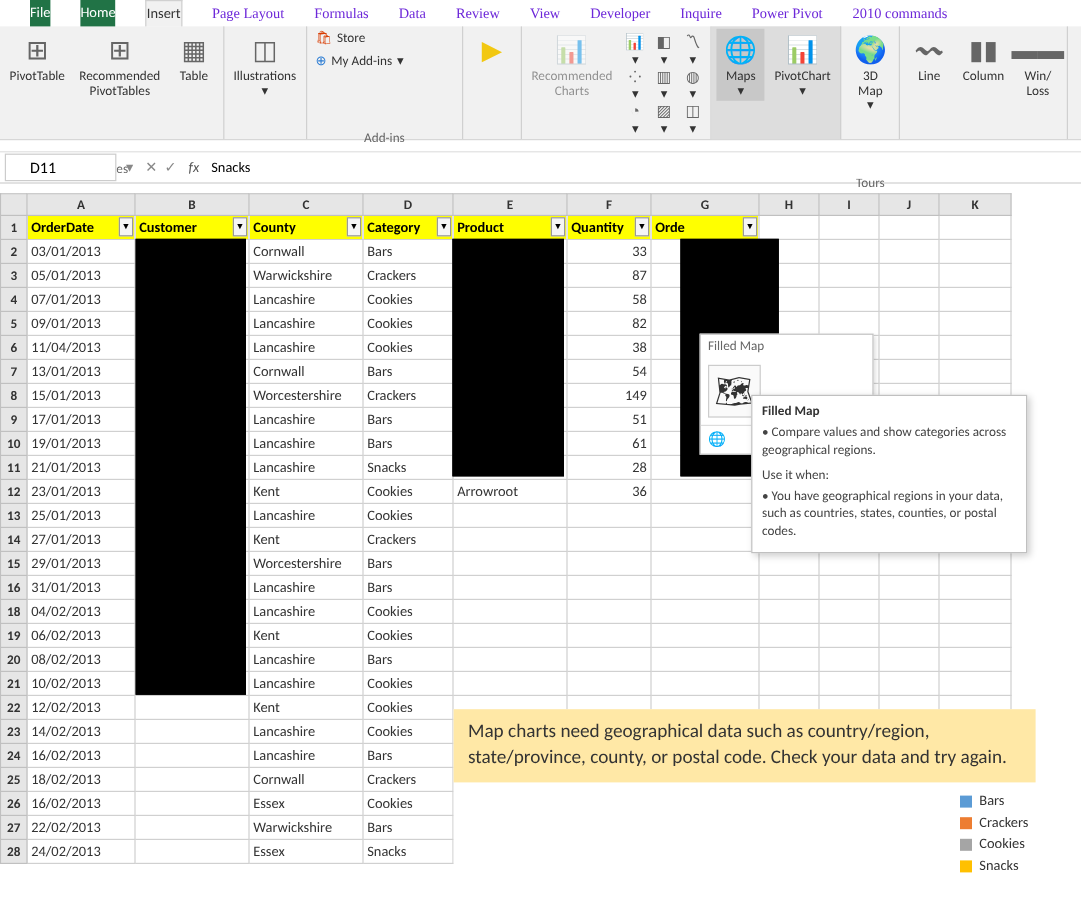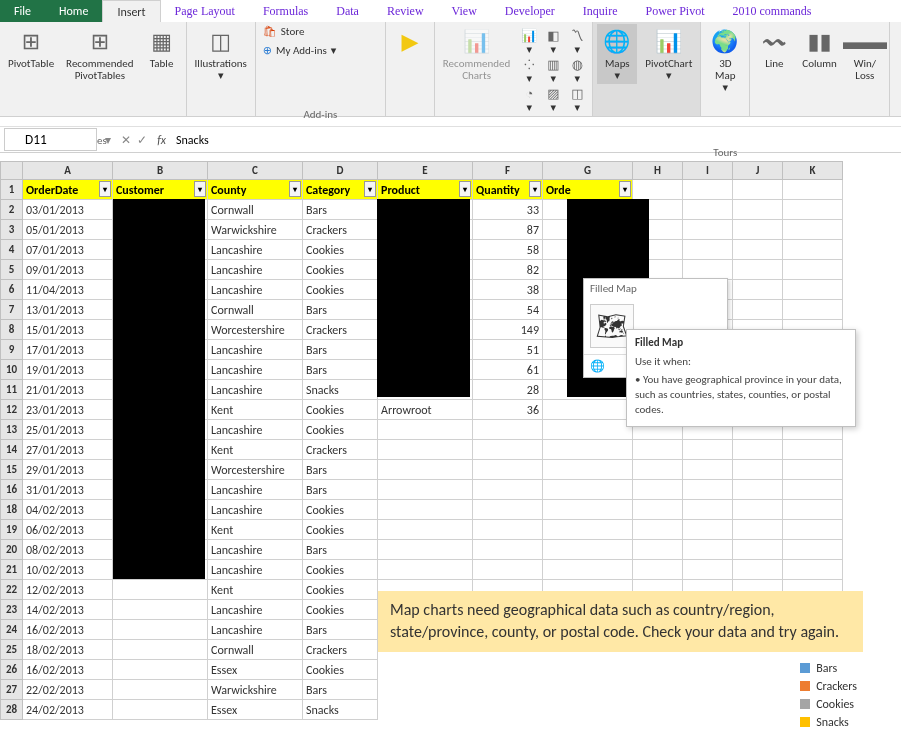--- a/index.html
+++ b/index.html
@@ -1,20 +1,20 @@
 <!DOCTYPE html>
 <html><head>
 <meta charset="utf-8">
 <style>
 * { box-sizing: border-box; margin: 0; padding: 0; font-family: "Segoe UI", Calibri, Arial, sans-serif; }
 body { background: #fff; font-size: 12px; color: #333; overflow: hidden; width: 901px; height: 750px; }
 
 
 .ribbon-tabs { display: flex; height: 22px; background: #fff; font-size: 12px; }
-.ribbon-tab { padding: 2px 14px; color: #333; cursor: pointer; line-height: 18px; }
+.ribbon-tab { padding: 2px 0; color: #333; cursor: pointer; line-height: 18px; margin-left: 25px; }
 .ribbon-tab.file { background: #217346; color: #fff; }
 .ribbon-tab.home { background: #217346; color: #fff; }
 .ribbon-tab.active { background: #f1f1f1; border: 1px solid #d0d0d0; border-bottom: none; color: #333; }
 .ribbon-tab.normal { color: #6d28d9; font-family: Liberation Serif, serif; }
 
 
 .ribbon { display: flex; height: 95px; background: #f1f1f1; border-bottom: 1px solid #d0d0d0; font-size: 11px; }
 .rgroup { display: flex; flex-direction: column; border-right: 1px solid #d0d0d0; padding: 2px 4px; }
 .rgroup-body { display: flex; flex: 1; align-items: flex-start; gap: 4px; }
 .rgroup-label { text-align: center; color: #666; font-size: 11px; padding: 2px 0; margin-top: 48px; }
@@ -642,22 +642,23 @@
   <div class="mp-item">
     <div class="mp-icon">🗺</div>
   </div>
   <div style="border-top:1px solid #ddd;padding:4px 6px;display:flex;align-items:center;gap:6px">
     <span>🌐</span>
   </div>
 </div>
 
 <div class="tooltip">
   <div class="tt-title">Filled Map</div>
+  <p>• Compare values and show categories across geographical regions.</p>
   <p style="margin-top:6px">Use it when:</p>
-  <p>• You have geographical province in your data, such as countries, states, counties, or postal codes.</p>
+  <p>• You have geographical regions in your data, such as countries, states, counties, or postal codes.</p>
 </div>
 
 <div class="chart-area">
   <div class="legend" id="legend">
         <div>
           <span class="sw" style="background:#5b9bd5"></span>
           <span>Bars</span>
         </div>
         <div>
           <span class="sw" style="background:#ed7d31"></span>

